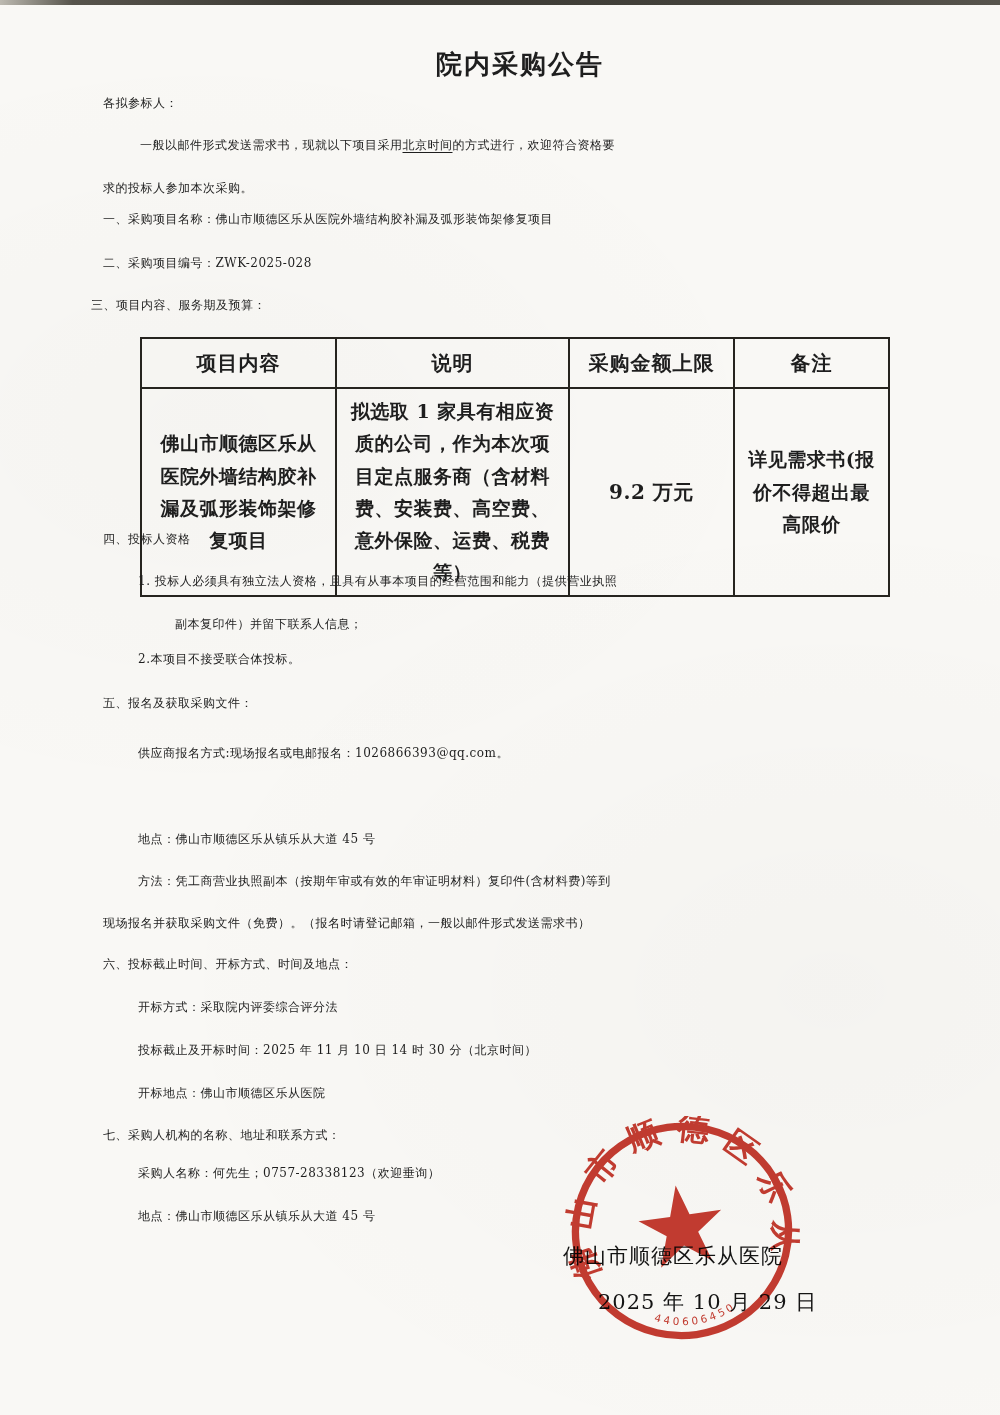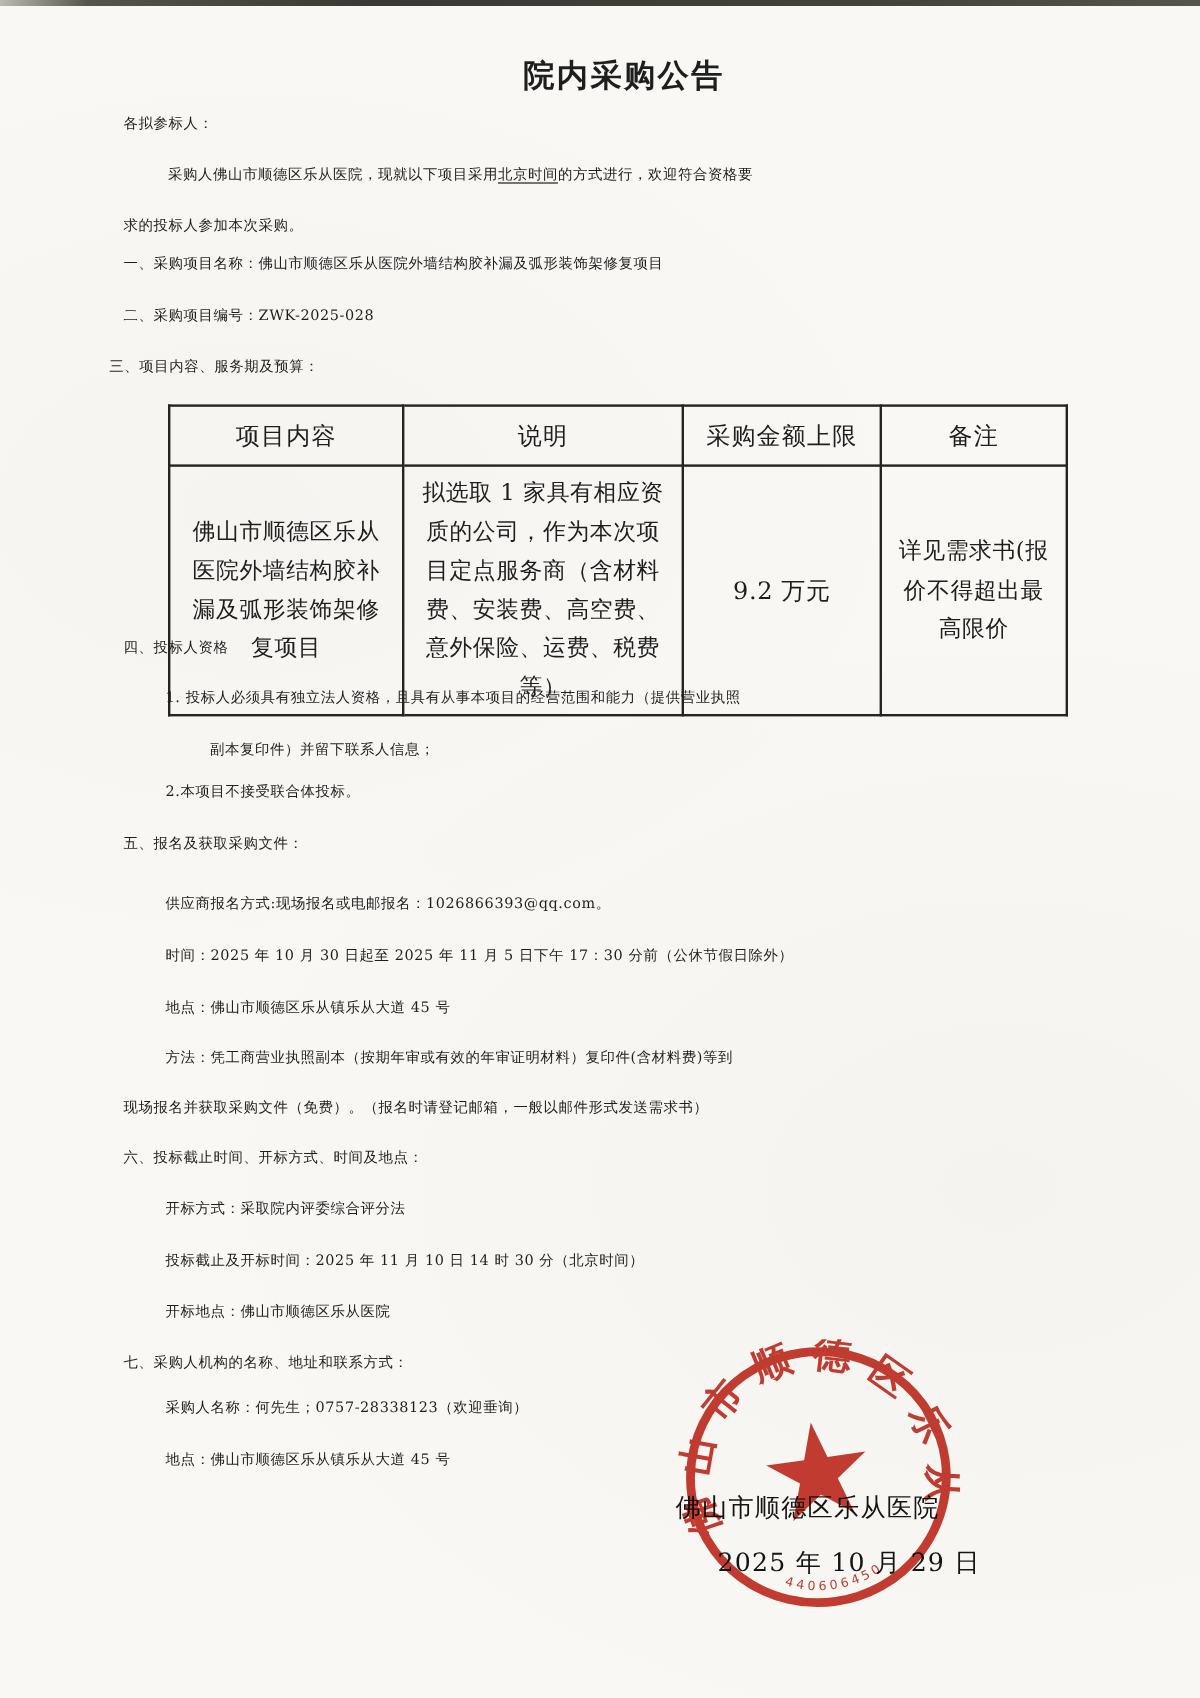--- a/index.html
+++ b/index.html
@@ -37,21 +37,21 @@
   .u { text-decoration:underline; text-underline-offset:3px; }
   .ptable {
     position:absolute; left:140px; top:337px; width:748px;
     border-collapse:collapse;
     table-layout:fixed;
   }
   .ptable th, .ptable td {
     border:2px solid #26241f;
     text-align:center;
     vertical-align:middle;
-    font-weight:normal;
+    font-weight:bold;
     color:#1e1e1e;
   }
   .ptable th { height:46px; font-size:20px; letter-spacing:1px; }
   .ptable td { height:137px; font-size:19px; line-height:1.7; padding:6px 12px; letter-spacing:0.5px; }
   .stamp { position:absolute; left:560px; top:1116px; width:244px; height:230px; mix-blend-mode:multiply; opacity:0.9; }
   .sig {
     position:absolute;
     font-size:21px;
     letter-spacing:1px;
     color:#141414;
@@ -63,21 +63,21 @@
 <body>
 
 <div class="page">
 
   <div class="scan-edge"></div>
 
   <div class="line title">院内采购公告</div>
 
   <div class="line" style="left:103px;top:96px">各拟参标人：</div>
 
-  <div class="line" style="left:140px;top:138px"><span>采购人佛山市顺德区乐从医院，现就以下项目采用</span><span class="u">北京时间</span><span>的方式进行，欢迎符合资格要</span></div>
+  <div class="line" style="left:140px;top:138px"><span>一般以邮件形式发送需求书，现就以下项目采用</span><span class="u">北京时间</span><span>的方式进行，欢迎符合资格要</span></div>
 
   <div class="line" style="left:103px;top:181px">求的投标人参加本次采购。</div>
 
   <div class="line" style="left:103px;top:212px">一、采购项目名称：佛山市顺德区乐从医院外墙结构胶补漏及弧形装饰架修复项目</div>
   <div class="line" style="left:103px;top:256px">二、采购项目编号：ZWK-2025-028</div>
   <div class="line" style="left:91px;top:298px">三、项目内容、服务期及预算：</div>
 
   <table class="ptable">
     <colgroup>
       <col style="width:195px">
@@ -103,21 +103,20 @@
     </tbody>
   </table>
 
   <div class="line" style="left:103px;top:532px">四、投标人资格</div>
   <div class="line" style="left:138px;top:574px">1.  投标人必须具有独立法人资格，且具有从事本项目的经营范围和能力（提供营业执照</div>
   <div class="line" style="left:175px;top:617px">副本复印件）并留下联系人信息；</div>
   <div class="line" style="left:138px;top:652px">2.本项目不接受联合体投标。</div>
 
   <div class="line" style="left:103px;top:696px">五、报名及获取采购文件：</div>
   <div class="line" style="left:138px;top:746px">供应商报名方式:现场报名或电邮报名：1026866393@qq.com。</div>
-  <div class="line" style="left:138px;top:789px">时间：2025 年 10 月 30 日起至 2025 年 11 月 5 日下午 17：30 分前（公休节假日除外）</div>
   <div class="line" style="left:138px;top:832px">地点：佛山市顺德区乐从镇乐从大道 45 号</div>
   <div class="line" style="left:138px;top:874px">方法：凭工商营业执照副本（按期年审或有效的年审证明材料）复印件(含材料费)等到</div>
   <div class="line" style="left:103px;top:916px">现场报名并获取采购文件（免费）。（报名时请登记邮箱，一般以邮件形式发送需求书）</div>
 
   <div class="line" style="left:103px;top:957px">六、投标截止时间、开标方式、时间及地点：</div>
   <div class="line" style="left:138px;top:1000px">开标方式：采取院内评委综合评分法</div>
   <div class="line" style="left:138px;top:1043px">投标截止及开标时间：2025 年 11 月 10 日 14 时 30 分（北京时间）</div>
   <div class="line" style="left:138px;top:1086px">开标地点：佛山市顺德区乐从医院</div>
 
   <div class="line" style="left:103px;top:1128px">七、采购人机构的名称、地址和联系方式：</div>

